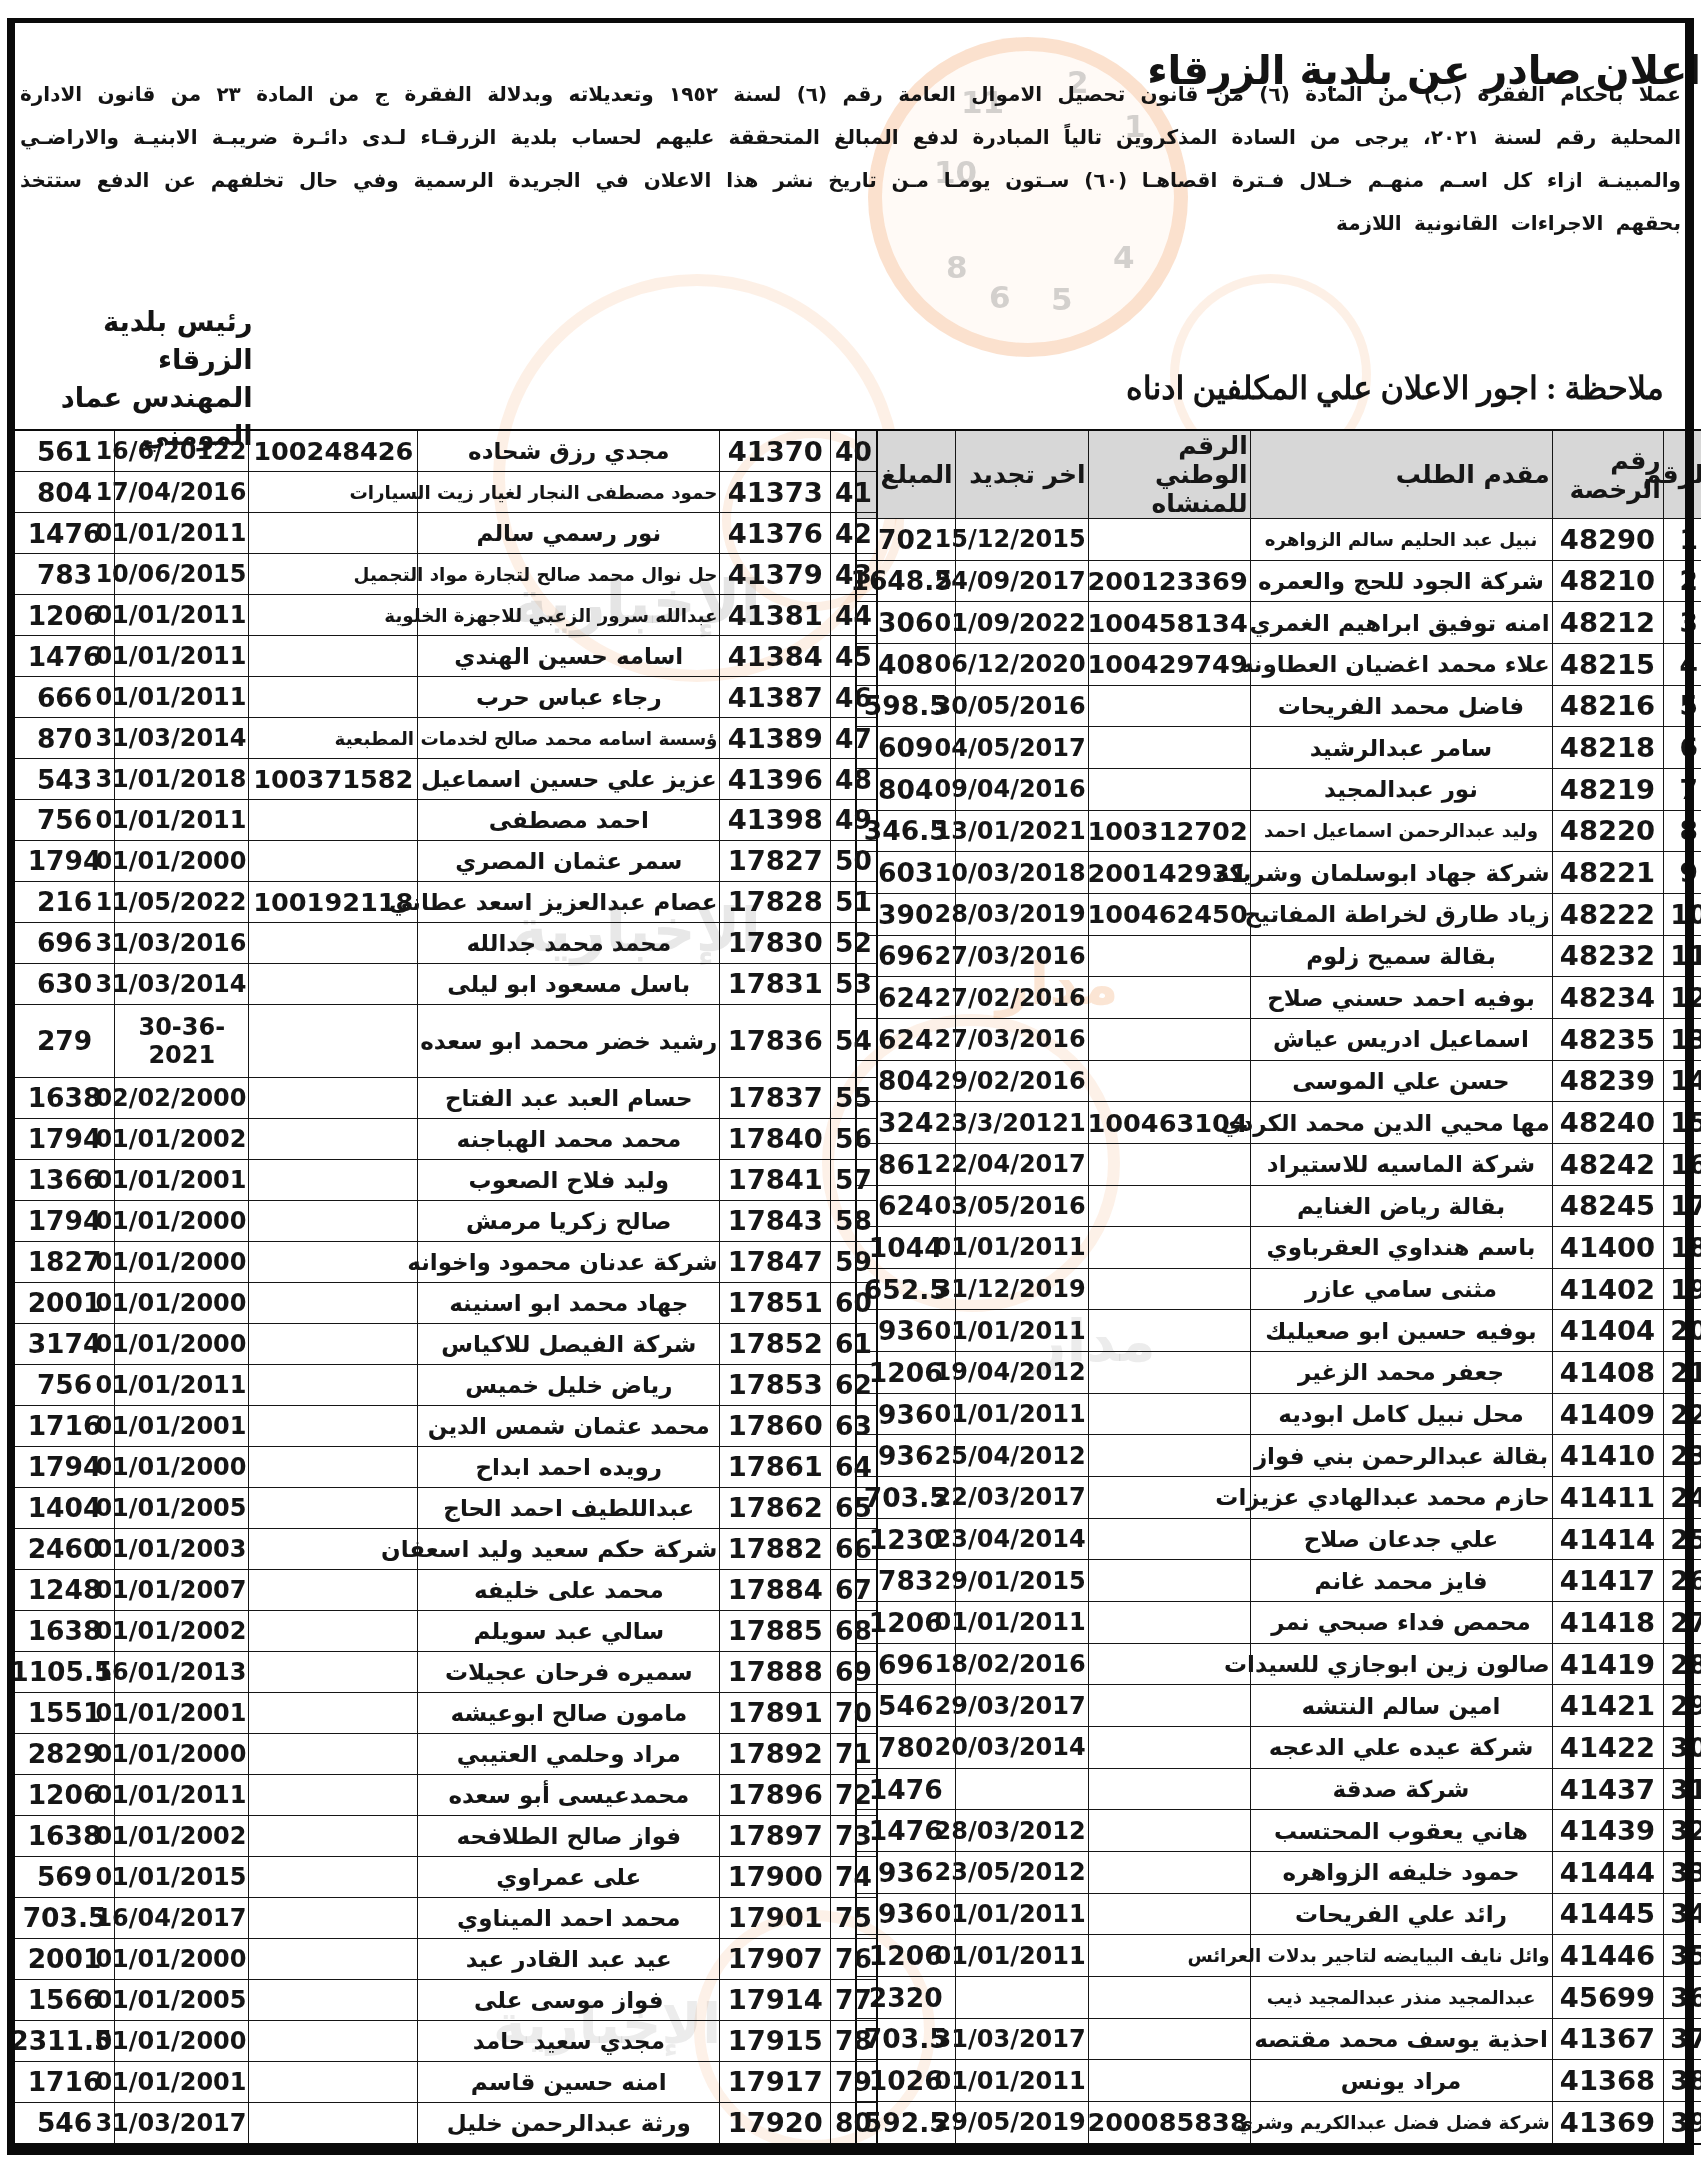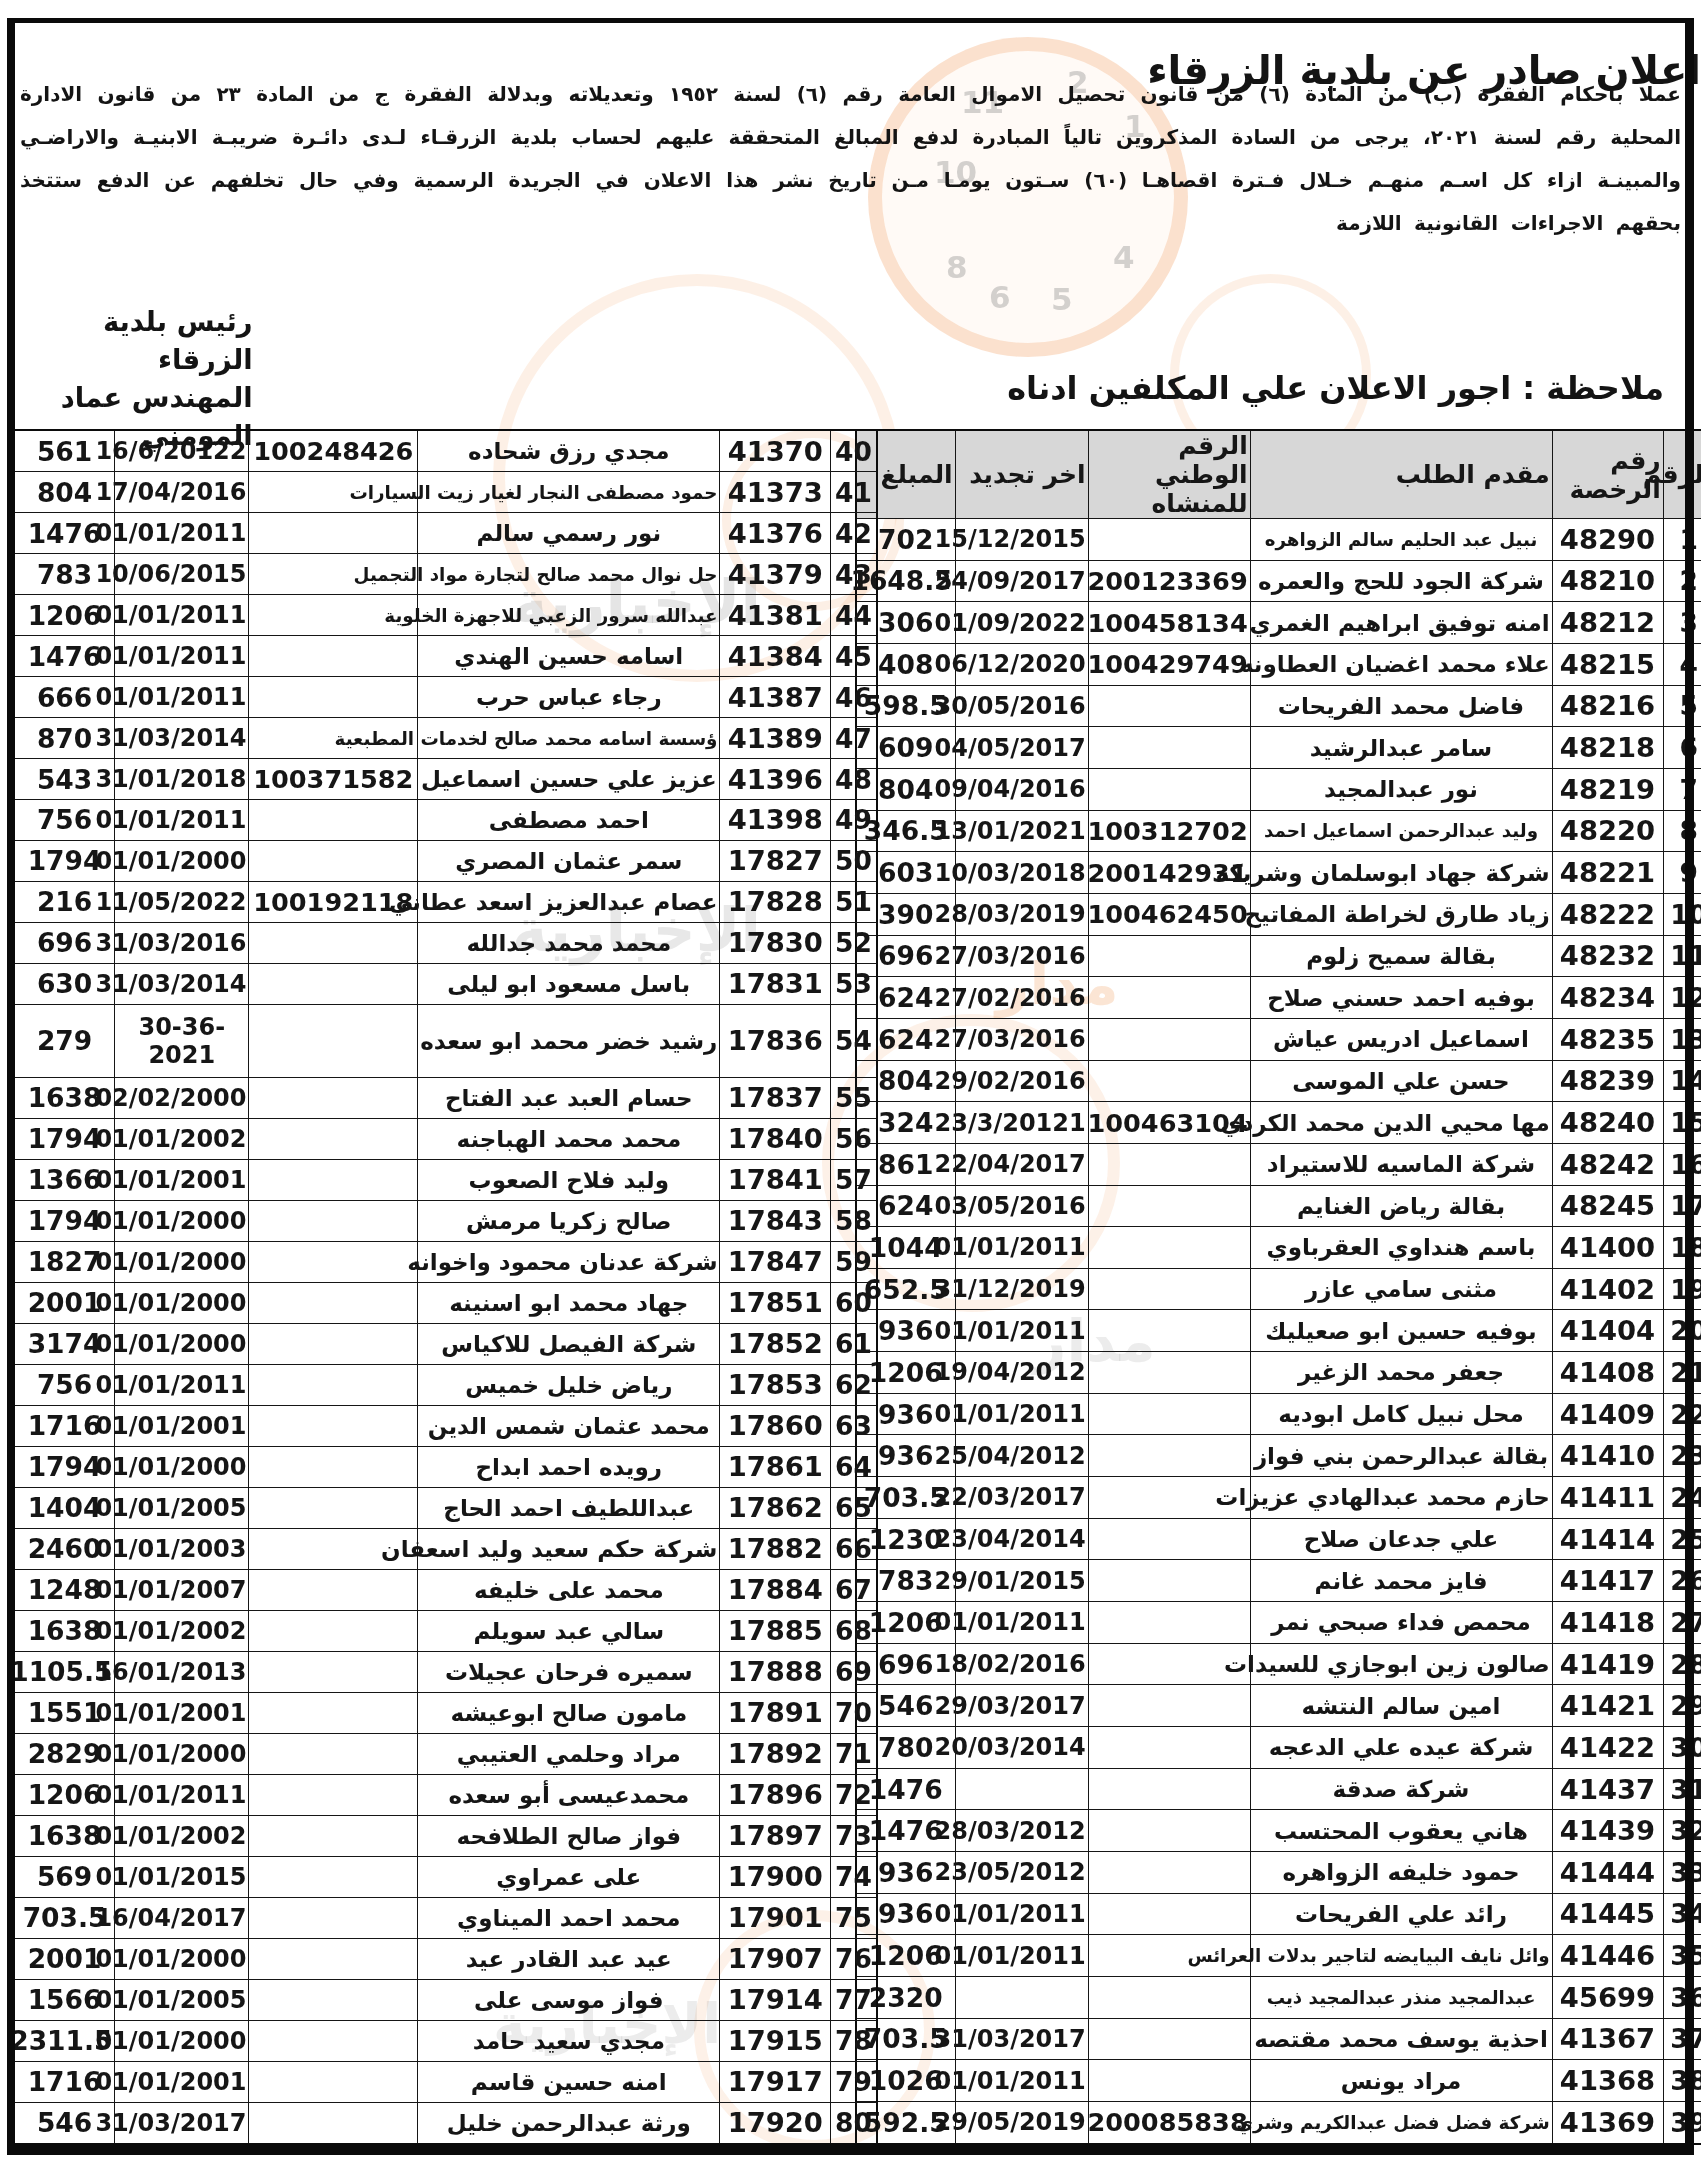--- a/index.html
+++ b/index.html
@@ -27,21 +27,21 @@
     position:absolute;top:73px;right:20px;left:20px;min-height:219px;
     direction:rtl;text-align:justify;text-justify:inter-word;
     font-size:20px;font-weight:bold;line-height:43px;word-spacing:5.5px;z-index:2;
   }
   .signature{
     position:absolute;top:303px;left:14.6px;width:238px;text-align:right;
     font-size:27.4px;font-weight:bold;line-height:38px;z-index:2;
   }
   .note{
     position:absolute;top:369px;right:37px;direction:rtl;
-    font-size:32px;font-weight:bold;z-index:2;
+    font-size:32px;font-weight:bold;z-index:2;font-family:Liberation Serif, serif;
   }
   
   table{
     position:absolute;top:429px;border-collapse:collapse;table-layout:fixed;
     background:transparent;z-index:2;direction:rtl;
   }
   #right-table{left:855px;width:831px;height:1716px;}
   #left-table{left:12.8px;width:835px;height:1716px;}
   th,td{
     border:1.8px solid #161616;text-align:center;vertical-align:middle;

